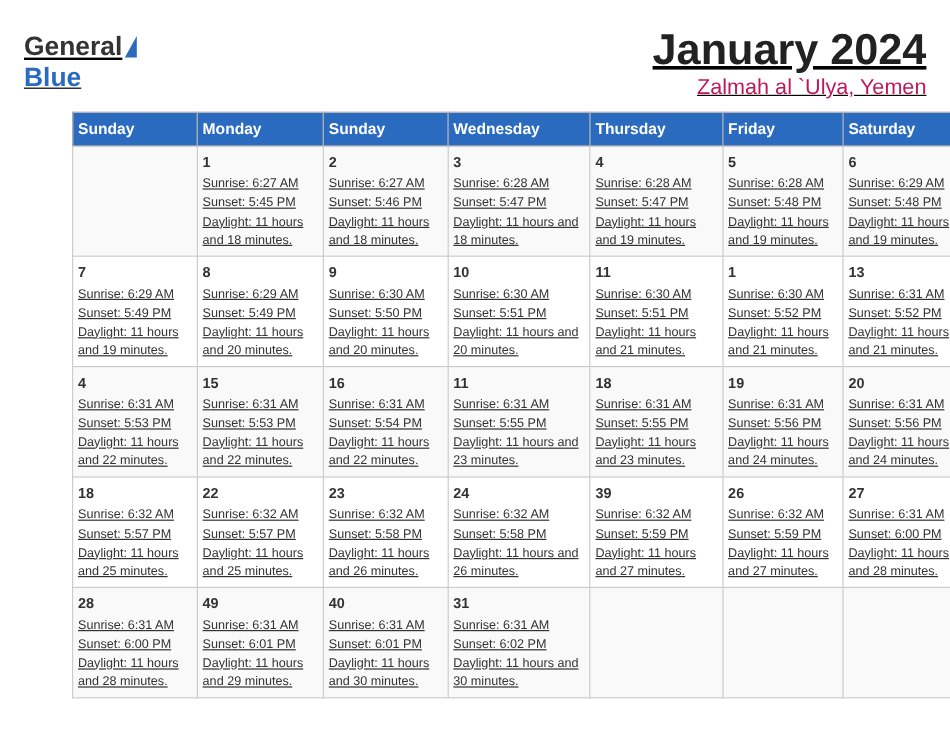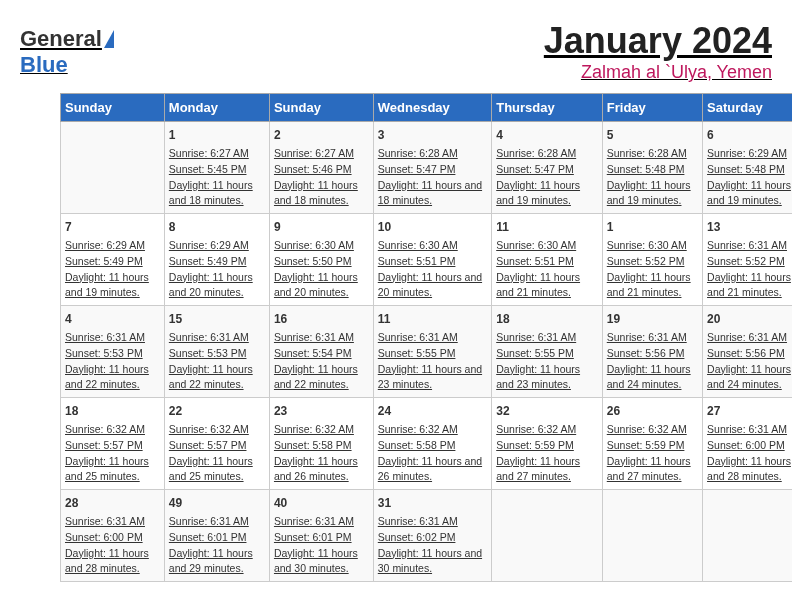--- a/index.html
+++ b/index.html
@@ -278,21 +278,21 @@
 Sunset: 5:58 PM
 Daylight: 11 hours and 26 minutes.</div>
         </td>
         <td>
           <span class="day-num">24</span>
           <div class="day-info" style="white-space: pre-line;">Sunrise: 6:32 AM
 Sunset: 5:58 PM
 Daylight: 11 hours and 26 minutes.</div>
         </td>
         <td>
-          <span class="day-num">32</span>
+          <span class="day-num">39</span>
           <div class="day-info" style="white-space: pre-line;">Sunrise: 6:32 AM
 Sunset: 5:59 PM
 Daylight: 11 hours and 27 minutes.</div>
         </td>
         <td>
           <span class="day-num">26</span>
           <div class="day-info" style="white-space: pre-line;">Sunrise: 6:32 AM
 Sunset: 5:59 PM
 Daylight: 11 hours and 27 minutes.</div>
         </td>

